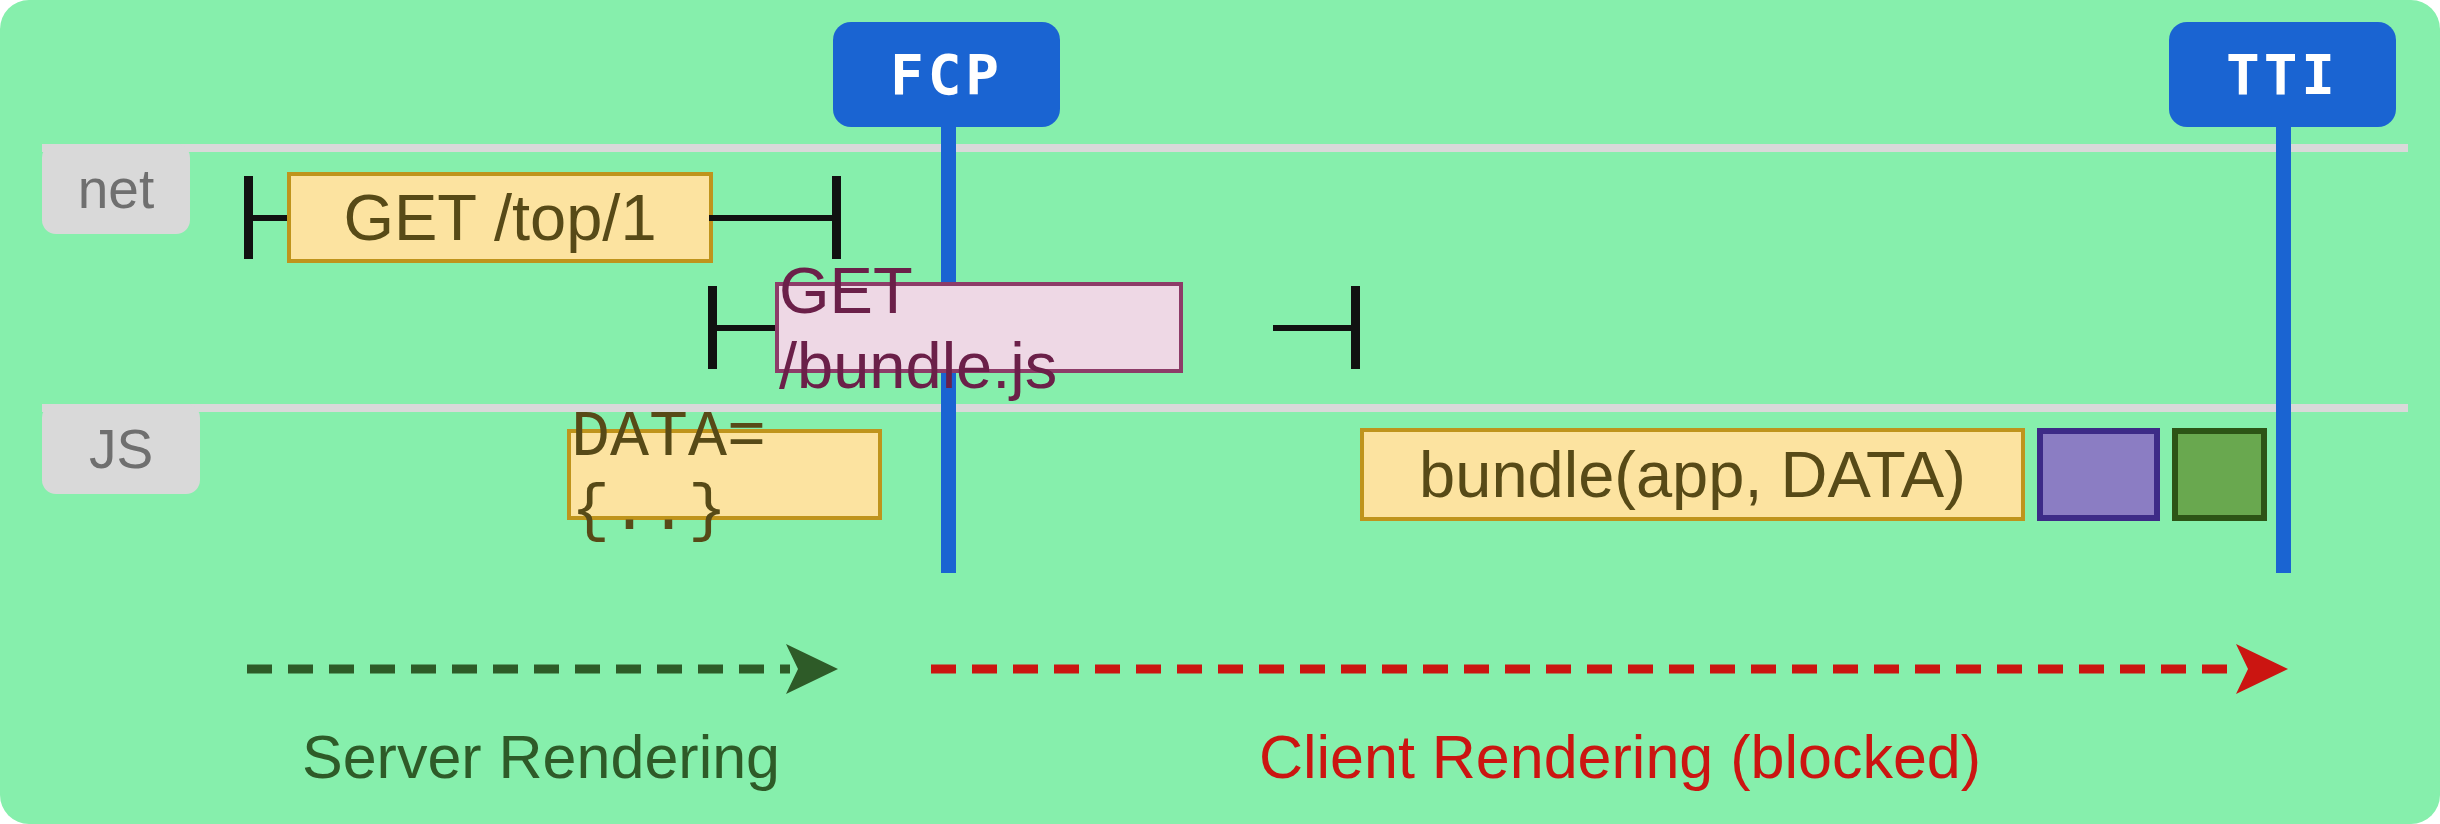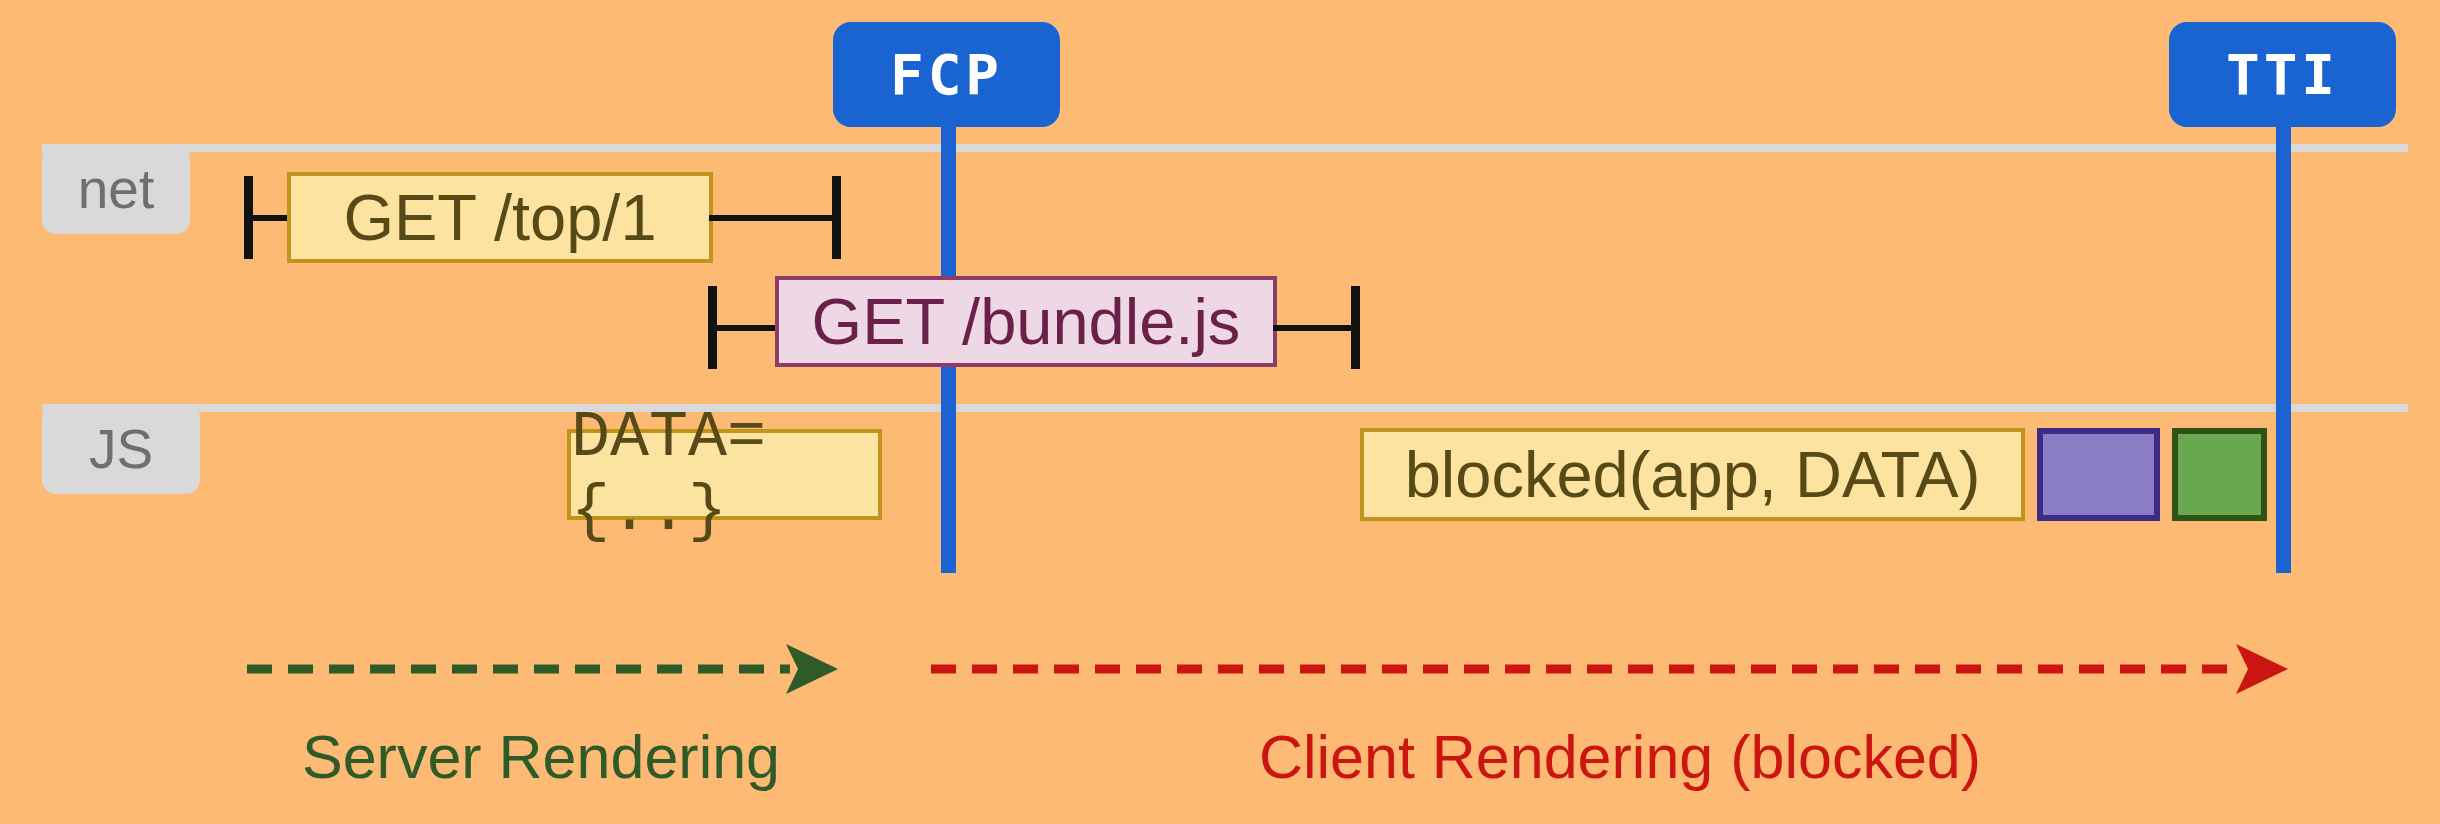--- a/index.html
+++ b/index.html
@@ -1,18 +1,19 @@
 <!DOCTYPE html>
 <html style="--marker-blue: #1a64d2; --track-gray: #d9d9d9; --track-text: #6f6f6f; --tick-black: #111111; --yellow-fill: #fce3a0; --yellow-border: #bf941c; --yellow-text: #574a17; --pink-fill: #eed8e5; --pink-border: #8d3c68; --pink-text: #6b2049; --purple-fill: #8b7dc3; --purple-border: #3d2b87; --green-fill: #69a84f; --green-border: #2d5416; --server-green: #2e5b28; --client-red: #cb1511;"><head>
 <meta charset="utf-8">
 <style>
   html,body{margin:0;padding:0;background:#ffffff;}
   #canvas{
-    position:relative;width:2440px;height:824px;background:#fdba74;overflow:hidden;
+    position:relative;width:2440px;height:824px;background:#86efac;overflow:hidden;
     font-family:"Liberation Sans",sans-serif;
+    border-radius:29px;
   }
   
   .track-line{position:absolute;height:8px;background:var(--track-gray,#d9d9d9);z-index:1;}
   
   .track-label{
     position:absolute;width:148px;height:90px;border-radius:14px;
     background:var(--track-gray,#d9d9d9);color:var(--track-text,#6f6f6f);
     display:flex;align-items:center;justify-content:center;
     font-size:55px;z-index:3;
   }
@@ -80,31 +81,31 @@
   <div class="tick" style="left:244px;top:176px;"></div>
   <div class="conn" style="left:249px;top:215px;width:42px;"></div>
   <div class="bar yellow" style="left:287px;top:172px;width:426px;">
     <span>GET /top/1</span>
   </div>
   <div class="conn" style="left:709px;top:215px;width:127px;"></div>
   <div class="tick" style="left:832px;top:176px;"></div>
 
   <div class="tick" style="left:708px;top:286px;"></div>
   <div class="conn" style="left:713px;top:325px;width:64px;"></div>
-  <div class="bar pink" style="left:775px;top:276px;width:502px;">
+  <div class="bar pink" style="left:775px;top:282px;width:408px;">
     <span>GET /bundle.js</span>
   </div>
   <div class="conn" style="left:1273px;top:325px;width:82px;"></div>
   <div class="tick" style="left:1351px;top:286px;"></div>
 
   <div class="bar yellow" style="left:567px;top:429px;width:315px;font-family:Liberation Mono, monospace;">
     <span>DATA={..}</span>
   </div>
   <div class="bar yellow" style="left:1360px;top:428px;width:665px;height:93px;">
-    <span>blocked(app, DATA)</span>
+    <span>bundle(app, DATA)</span>
   </div>
   <div class="bar purple" style="left:2037px;top:428px;width:123px;height:93px;"></div>
   <div class="bar green" style="left:2172px;top:428px;width:95px;height:93px;"></div>
 
   <svg id="arrow-layer" width="2440" height="824" viewBox="0 0 2440 824">
     <line class="dash arrow-green" x1="247" y1="669" x2="790" y2="669"></line>
     <polygon class="head-green" points="838,669 786,644 798,669 786,694"></polygon>
     <line class="dash arrow-red" x1="931" y1="669" x2="2238" y2="669"></line>
     <polygon class="head-red" points="2288,669 2236,644 2248,669 2236,694"></polygon>
   </svg>

